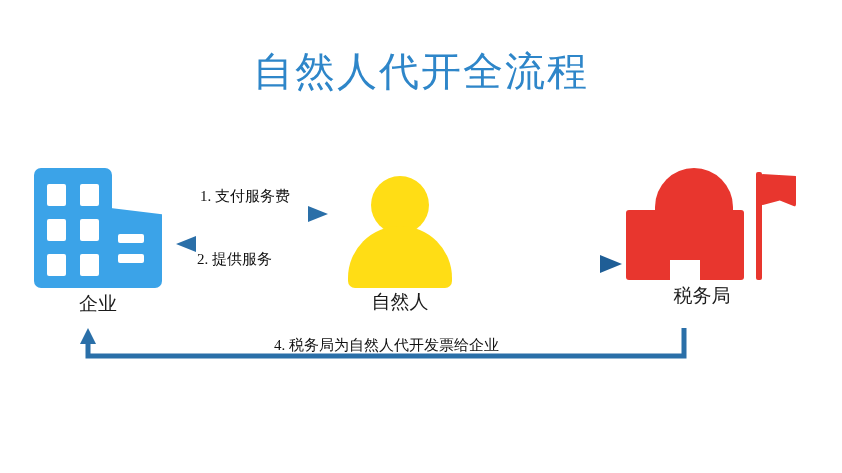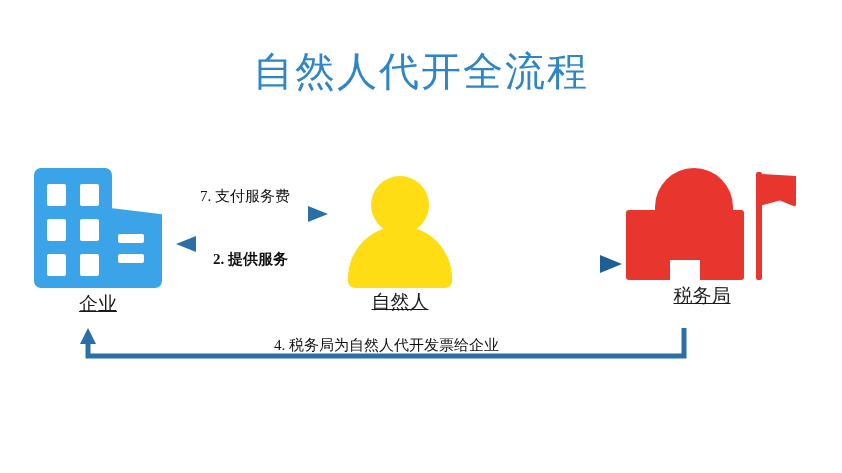--- a/index.html
+++ b/index.html
@@ -40,21 +40,20 @@
   }
   .node-label {
     position: absolute;
     width: 160px;
     text-align: center;
     font-size: 19px;
     line-height: 24px;
     color: #1a1a1a;
     font-family: "Liberation Serif", "DejaVu Serif", serif;
     white-space: nowrap;
-    text-decoration: underline;
   }
 
   
   #node-enterprise { left: 34px; top: 168px; width: 128px; height: 120px; }
   .bld-tall {
     position: absolute;
     left: 0; top: 0;
     width: 78px; height: 120px;
     background: #3ba3e8;
     border-radius: 7px 7px 7px 7px;
@@ -153,21 +152,21 @@
   
   .edge-label {
     position: absolute;
     font-size: 15px;
     line-height: 21px;
     color: #111111;
     font-family: "Liberation Serif", "DejaVu Serif", serif;
     white-space: pre-line;
   }
   #label-1 { left: 200px; top: 186px; }
-  #label-2 { left: 213px; top: 249px; font-weight: bold; }
+  #label-2 { left: 197px; top: 249px; }
   #label-3 { left: 459px; top: 199px; }
   #label-4 { left: 274px; top: 335px; }
 </style>
 </head>
 <body>
 
 <div id="diagram-root">
 
   <div class="title">自然人代开全流程</div>
 
@@ -240,17 +239,17 @@
     </defs>
     <path d="M 4 10 L 152 10" stroke="url(#grad3)" stroke-width="6" fill="none"></path>
     <path d="M 148 1 L 170 10 L 148 19 Z" fill="#1f5e96"></path>
   </svg>
 
   <svg class="arrow-svg" id="arrow-4" width="612" height="46" viewBox="0 0 612 46">
     <path d="M 604 2 L 604 30 L 8 30 L 8 16" stroke="#2a6fa8" stroke-width="5" fill="none"></path>
     <path d="M 0 18 L 8 2 L 16 18 Z" fill="#2a6fa8"></path>
   </svg>
 
-  <div class="edge-label" id="label-1">7. 支付服务费</div>
+  <div class="edge-label" id="label-1">1. 支付服务费</div>
   <div class="edge-label" id="label-2">2. 提供服务</div>
   <div class="edge-label" id="label-4">4. 税务局为自然人代开发票给企业</div>
 
 </div>
 
 </body></html>

